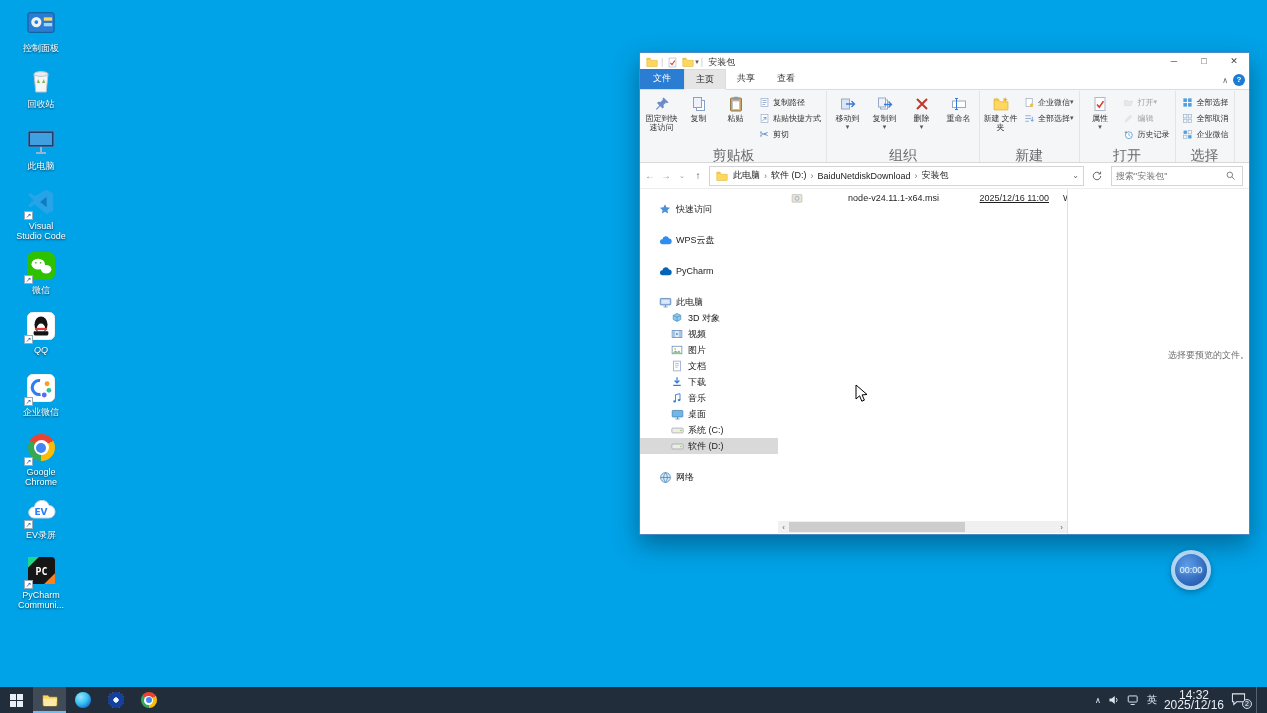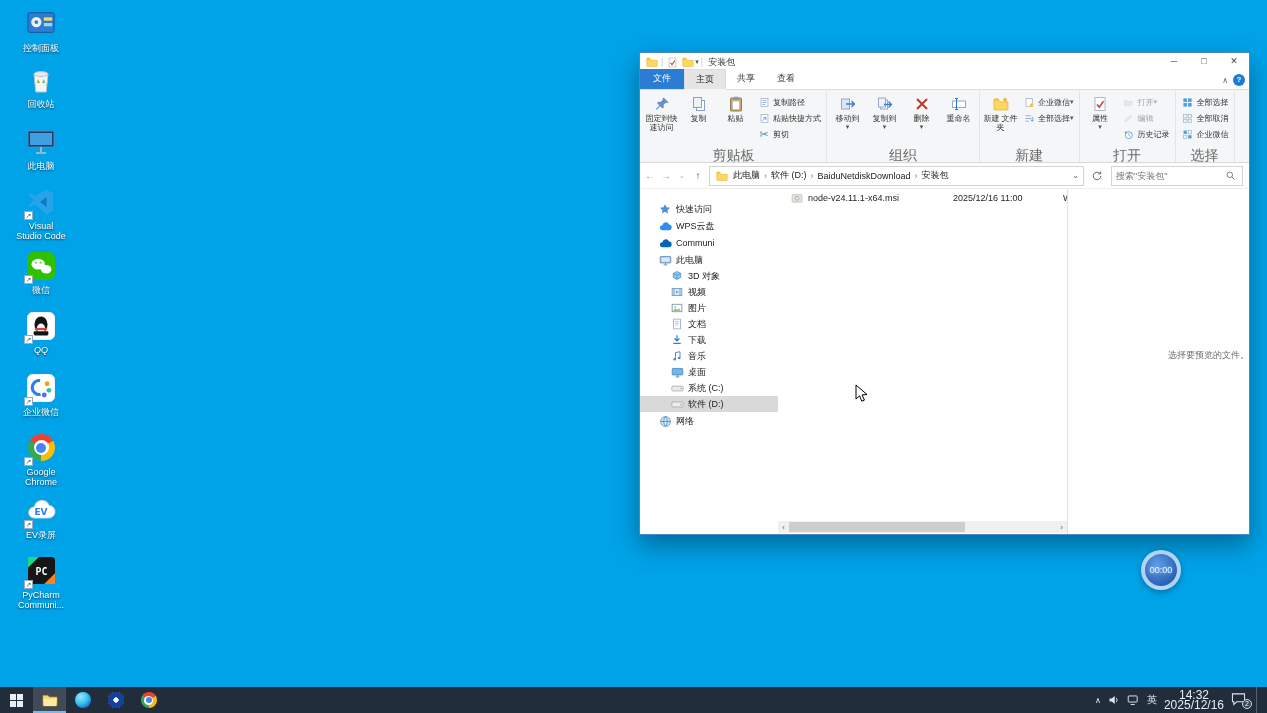--- a/index.html
+++ b/index.html
@@ -60,49 +60,49 @@
   #bc-caret { margin-left:auto; color:#666; font-size:8px; }
   #refresh-btn { width:18px; text-align:center; }
   #search-box { width:132px; height:20px; border:1px solid #d4d4d4; display:flex; align-items:center; padding:0 4px; margin-left:4px; }
   #search-box input { flex:1; border:none; outline:none; font-size:9px; width:100px;
     font-family:"Liberation Sans","DejaVu Sans",sans-serif; color:#555; }
 
   #content { flex:1; display:flex; position:relative; overflow:hidden; }
   #navpane { width:138px; padding-top:12px; overflow:hidden; }
   .nav-item { height:16px; display:flex; align-items:center; padding-left:18px; white-space:nowrap; color:#222; }
   .nav-item.lvl1 { padding-left:30px; }
-  .nav-item.grp { margin-top:1px; }
+  .nav-item.grp { margin-top:15px; }
   .nav-item.sel { background:#d9d9d9; }
   .nav-ic { width:14px; height:14px; margin-right:4px; display:inline-flex; align-items:center; justify-content:center; }
 
   #listpane { width:290px; position:relative; border-right:1px solid #e0e0e0; }
   #list-headers { height:19px; display:flex; border-bottom:1px solid #f0f0f0; color:#5f6a75; position:relative; }
   .lh { padding:4px 0 0 14px; border-right:1px solid #ececec; height:19px; }
   #sort-caret { position:absolute; left:86px; top:0; font-size:6px; color:#888; }
   .file-row { height:17px; display:flex; align-items:center; color:#1f1f1f; }
-  .fc { overflow:hidden; white-space:nowrap; }
+  .fc { overflow:hidden; white-space:nowrap;text-align:right; }
   #hscroll { position:absolute; left:0; right:0; bottom:1px; height:12px; background:#f0f0f0; display:flex; align-items:center; }
   .hs-arrow { width:11px; text-align:center; color:#666; font-size:8px; }
   #hs-track { flex:1; height:12px; position:relative; }
   #hs-thumb { position:absolute; left:0; top:1px; height:10px; width:66%; background:#cdcdcd; }
 
   #previewpane { flex:1; position:relative; }
   #preview-empty { position:absolute; left:0; right:0; top:160px; text-align:right; color:#6e6e6e; }
 
   #statusbar { height:14px; border-top:1px solid #e5e5e5; display:flex; align-items:center; padding:0 3px 0 12px; }
   #status-count { color:#444; }
   #view-btns { margin-left:auto; display:flex; gap:2px; }
   .view-btn { width:14px; height:12px; display:flex; align-items:center; justify-content:center; }
   .view-btn.active { border:1px solid #4a90d9; background:#e4f0fb; }
 
   
   #cursor { position:absolute; left:855px; top:384px; }
 
   
-  #timer { position:absolute; left:1141px; top:550px; width:40px; height:40px; border-radius:50%;
+  #timer { position:absolute; left:1171px; top:550px; width:40px; height:40px; border-radius:50%;
     background:radial-gradient(circle at 38% 32%, #5d9be4, #2c64b8 70%, #1d4d99);
     border:4px solid rgba(200,230,250,.85); display:flex; align-items:center; justify-content:center;
     box-shadow:0 2px 6px rgba(0,0,0,.3);text-align:center; }
   #timer span { color:#eaf6ff; font-size:9px; text-shadow:0 0 3px #9fd4ff; }
 
   
   #taskbar { position:absolute; left:0; bottom:0; width:1267px; height:26px; background:#222d3c;
     display:flex; align-items:center; color:#e8eef4; }
   .tb-btn { width:33px; height:26px; display:flex; align-items:center; justify-content:center; position:relative; }
   .tb-active { background:rgba(255,255,255,.14); box-shadow:inset 0 -2px 0 #76b9ed; }
@@ -560,21 +560,21 @@
             </svg>
           </span>
           <span>WPS云盘</span>
         </div>
         <div class="nav-item grp">
           <span class="nav-ic">
             <svg viewBox="0 0 16 16" width="13" height="13">
               <path d="M4 12.5a3 3 0 0 1 .2-6A4.2 4.2 0 0 1 12.3 5.6 3.4 3.4 0 0 1 12 12.5z" fill="#0364b8"></path>
             </svg>
           </span>
-          <span>Communi</span>
+          <span>PyCharm</span>
         </div>
         <div class="nav-item grp">
           <span class="nav-ic">
             <svg viewBox="0 0 16 16" width="13" height="13">
               <rect x="1.5" y="3" width="13" height="8" rx="1" fill="#9fc1e7" stroke="#5f87b8"></rect>
               <rect x="3" y="4.5" width="10" height="5" fill="#d8eafc"></rect>
               <path d="M5.5 13.5h5M8 11v2.5" stroke="#5f87b8"></path>
             </svg>
           </span>
           <span>此电脑</span>
@@ -677,21 +677,21 @@
       <div id="rows-holder">
           <div class="file-row">
             <span class="nav-ic" style="margin-left:12px;">
               <svg viewBox="0 0 16 16" width="12" height="12">
                 <rect x="1.5" y="3.5" width="13" height="10" rx="1" fill="#ece7db" stroke="#a89f8d" stroke-width=".7"></rect>
                 <circle cx="8" cy="8.5" r="2.8" fill="#cfd8e8" stroke="#8899aa" stroke-width=".7"></circle>
                 <circle cx="8" cy="8.5" r=".9" fill="#fff"></circle>
               </svg>
             </span>
             <span class="fc" style="width:131px;">node-v24.11.1-x64.msi</span>
-            <span class="fc" style="width:110px;padding-left:14px;">2025/12/16 11:00</span>
+            <span class="fc" style="width:110px;padding-left:14px;text-decoration:underline;">2025/12/16 11:00</span>
             <span class="fc" style="flex:1;padding-left:14px;">Win</span>
           </div>
         </div>
       <div id="hscroll">
         <span class="hs-arrow">‹</span>
         <div id="hs-track">
             <div id="hs-thumb"></div>
           </div>
         <span class="hs-arrow">›</span>
       </div>

